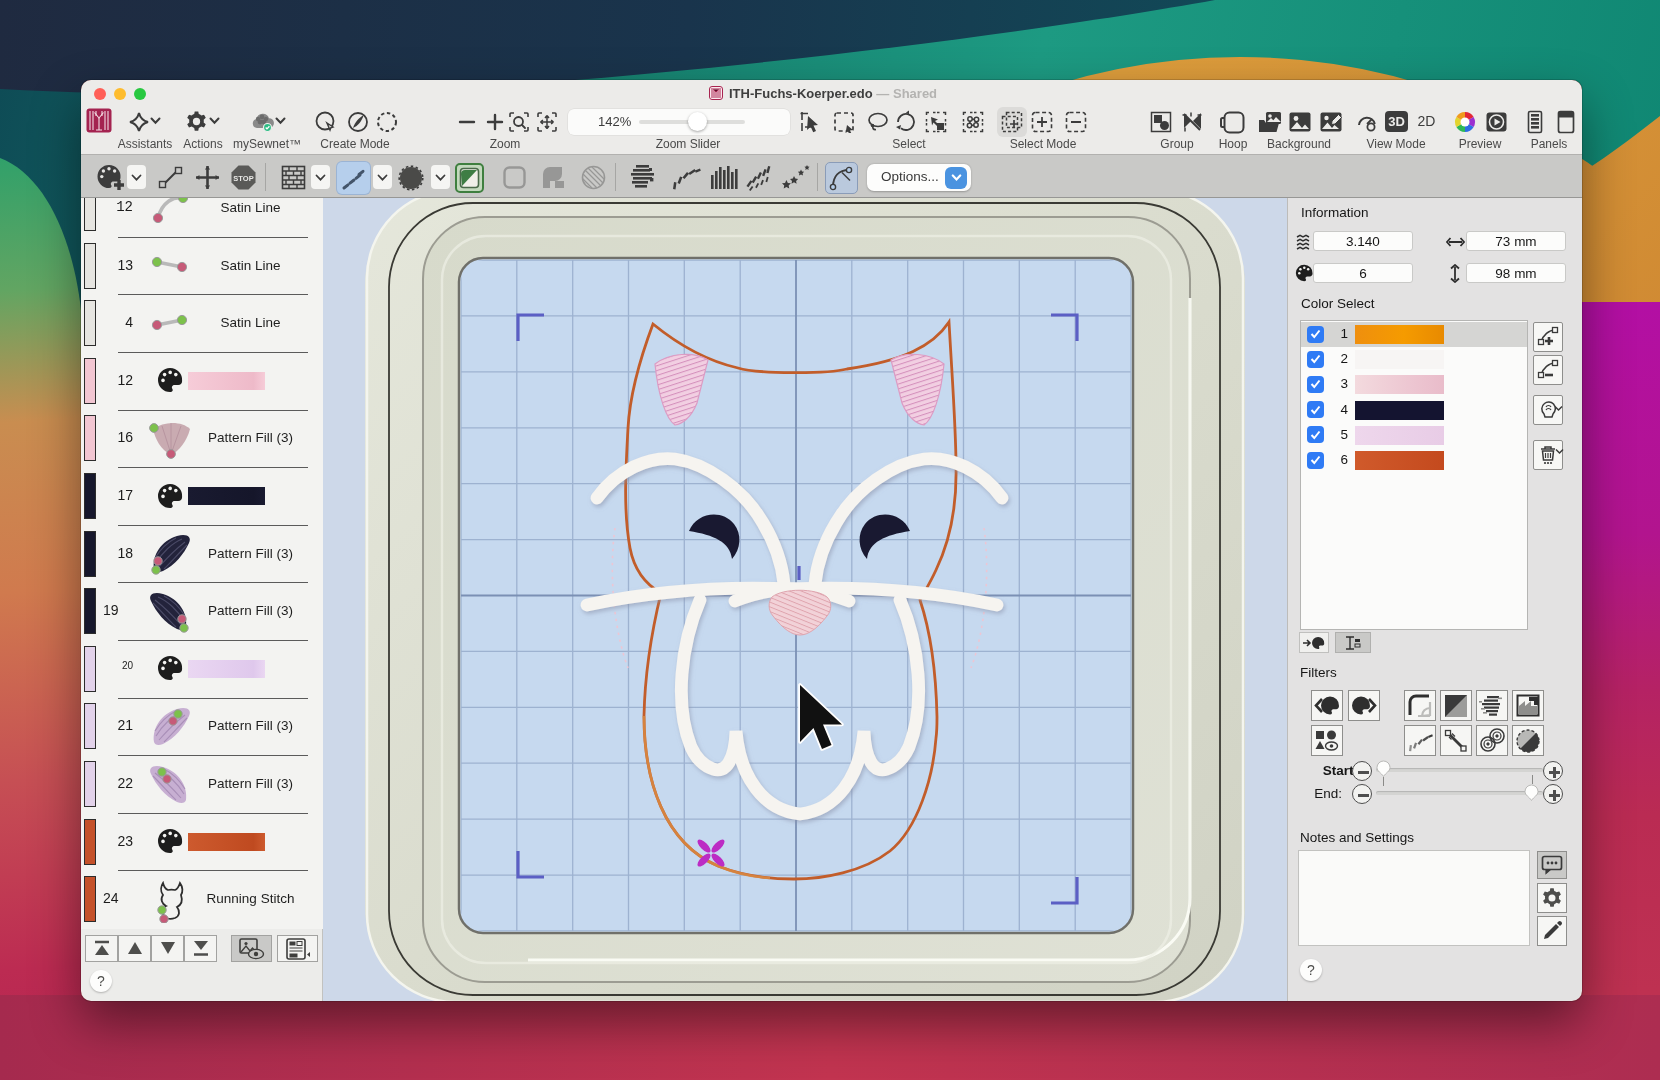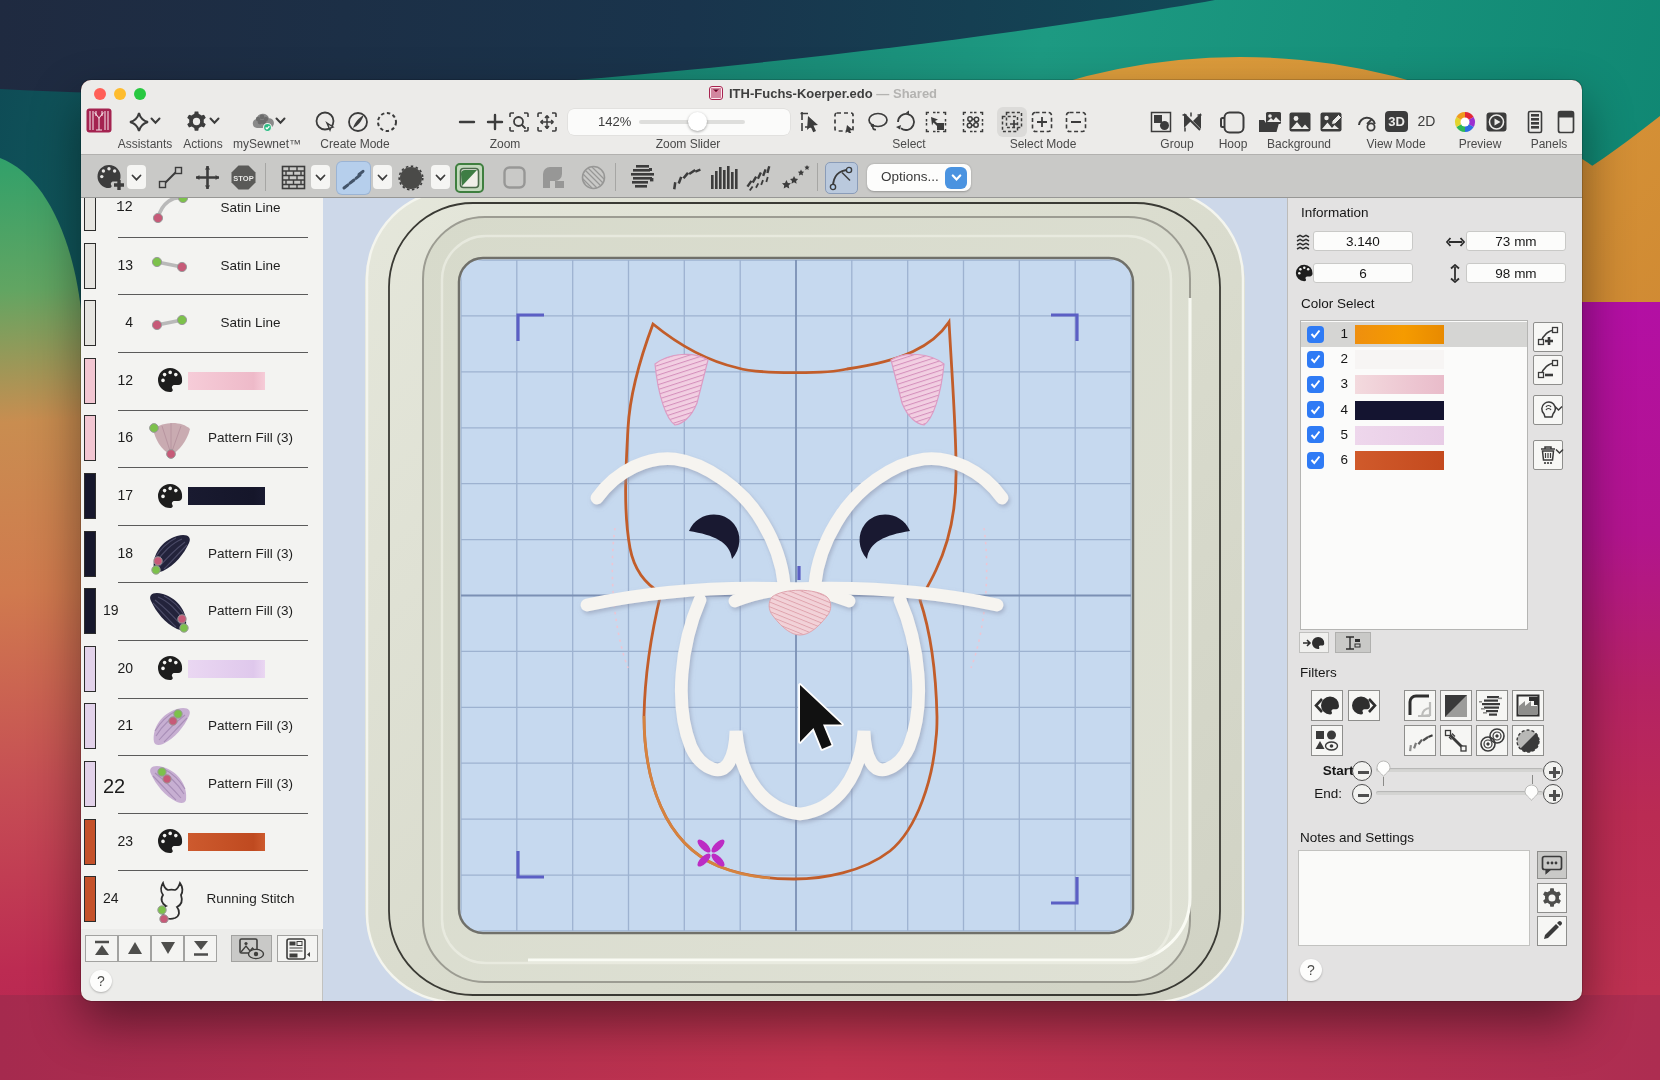--- a/index.html
+++ b/index.html
@@ -550,21 +550,21 @@
                 <g stroke="#4a4a66" stroke-width="1.1" fill="none">
                   <path d="M8,30 C14,20 24,10 34,6 M7,25 C12,17 20,9 28,5 M11,34 C18,26 28,16 37,9 M16,36 C23,29 31,20 39,12"></path>
                 </g>
               </g>
               <circle cx="34" cy="28" r="4.2" fill="#c65a78" stroke="#9b9b9b"></circle>
               <circle cx="36" cy="37" r="4.2" fill="#7cc14b" stroke="#9b9b9b"></circle>
             </svg>
       <div style="position:absolute; left:107px; top:405px; width:125px; text-align:center; font-size:13.5px; color:#1e1e1e;">Pattern Fill (3)</div>
       <div style="position:absolute; left:37px; top:442px; width:190px; height:1px; background:#5a5a5a;"></div>
       <div style="position:absolute; left:3px; top:448px; width:12px; height:46px; background:#e2d2ea; border:1.2px solid #2c2c2c;"></div>
-      <div style="position:absolute; left:22px; top:462px; width:30px; text-align:right; font-size:14px; color:#1c1c1c;">20</div>
+      <div style="position:absolute; left:22px; top:462px; width:30px; text-align:right; font-size:10px; color:#1c1c1c;">20</div>
       <svg style="position:absolute; left:76px; top:457px;" width="27" height="26" viewBox="0 0 27 26">
               <path d="M13,1 a12 12 0 1 0 0,24 c2.8,0 3.2,-1.7 2.3,-3.2 c-1.1,-1.9 0.2,-3.8 2.3,-3.8 l3.6,0 c2.3,0 3.9,-1.4 3.9,-4.1 A12 12 0 0 0 13,1 Z" fill="#1d1d1d"></path>
               <g fill="#f3f3f1">
                 <circle cx="7.6" cy="7.6" r="1.8"></circle>
                 <circle cx="13.2" cy="5.4" r="1.8"></circle>
                 <circle cx="18.8" cy="7.6" r="1.8"></circle>
                 <circle cx="6" cy="13.4" r="1.8"></circle>
               </g>
             </svg>
       <div style="position:absolute; left:107px; top:462px; width:77px; height:18px; background:linear-gradient(90deg,#ead7f2,#dfc8ec 85%,#ead7f2);"></div>
@@ -577,21 +577,21 @@
                 <g stroke="#a98fb8" stroke-width="1.1" fill="none">
                   <path d="M8,30 C14,20 24,10 34,6 M7,25 C12,17 20,9 28,5 M11,34 C18,26 28,16 37,9 M16,36 C23,29 31,20 39,12"></path>
                 </g>
               </g>
               <circle cx="30" cy="8" r="4.2" fill="#7cc14b" stroke="#9b9b9b"></circle>
               <circle cx="25" cy="15" r="4.2" fill="#c65a78" stroke="#9b9b9b"></circle>
             </svg>
       <div style="position:absolute; left:107px; top:520px; width:125px; text-align:center; font-size:13.5px; color:#1e1e1e;">Pattern Fill (3)</div>
       <div style="position:absolute; left:37px; top:557px; width:190px; height:1px; background:#5a5a5a;"></div>
       <div style="position:absolute; left:3px; top:563px; width:12px; height:46px; background:#e2d2ea; border:1.2px solid #2c2c2c;"></div>
-      <div style="position:absolute; left:22px; top:577px; width:30px; font-size:20px; color:#1c1c1c;">22</div>
+      <div style="position:absolute; left:22px; top:577px; width:30px; text-align:right; font-size:14px; color:#1c1c1c;">22</div>
       <svg style="position:absolute; left:67px; top:566px;" width="44" height="42" viewBox="0 0 44 42">
               <g transform="scale(-1,1) translate(-44,0)">
                 <path d="M6,36 C4,22 13,8 29,3 C39,0 44,4 41,10 C36,21 27,32 15,38 C10,40 7,39 6,36 Z" fill="#c7afd2"></path>
                 <g stroke="#a98fb8" stroke-width="1.1" fill="none">
                   <path d="M8,30 C14,20 24,10 34,6 M7,25 C12,17 20,9 28,5 M11,34 C18,26 28,16 37,9 M16,36 C23,29 31,20 39,12"></path>
                 </g>
               </g>
               <circle cx="14" cy="8" r="4.2" fill="#7cc14b" stroke="#9b9b9b"></circle>
               <circle cx="19" cy="15" r="4.2" fill="#c65a78" stroke="#9b9b9b"></circle>
             </svg>

